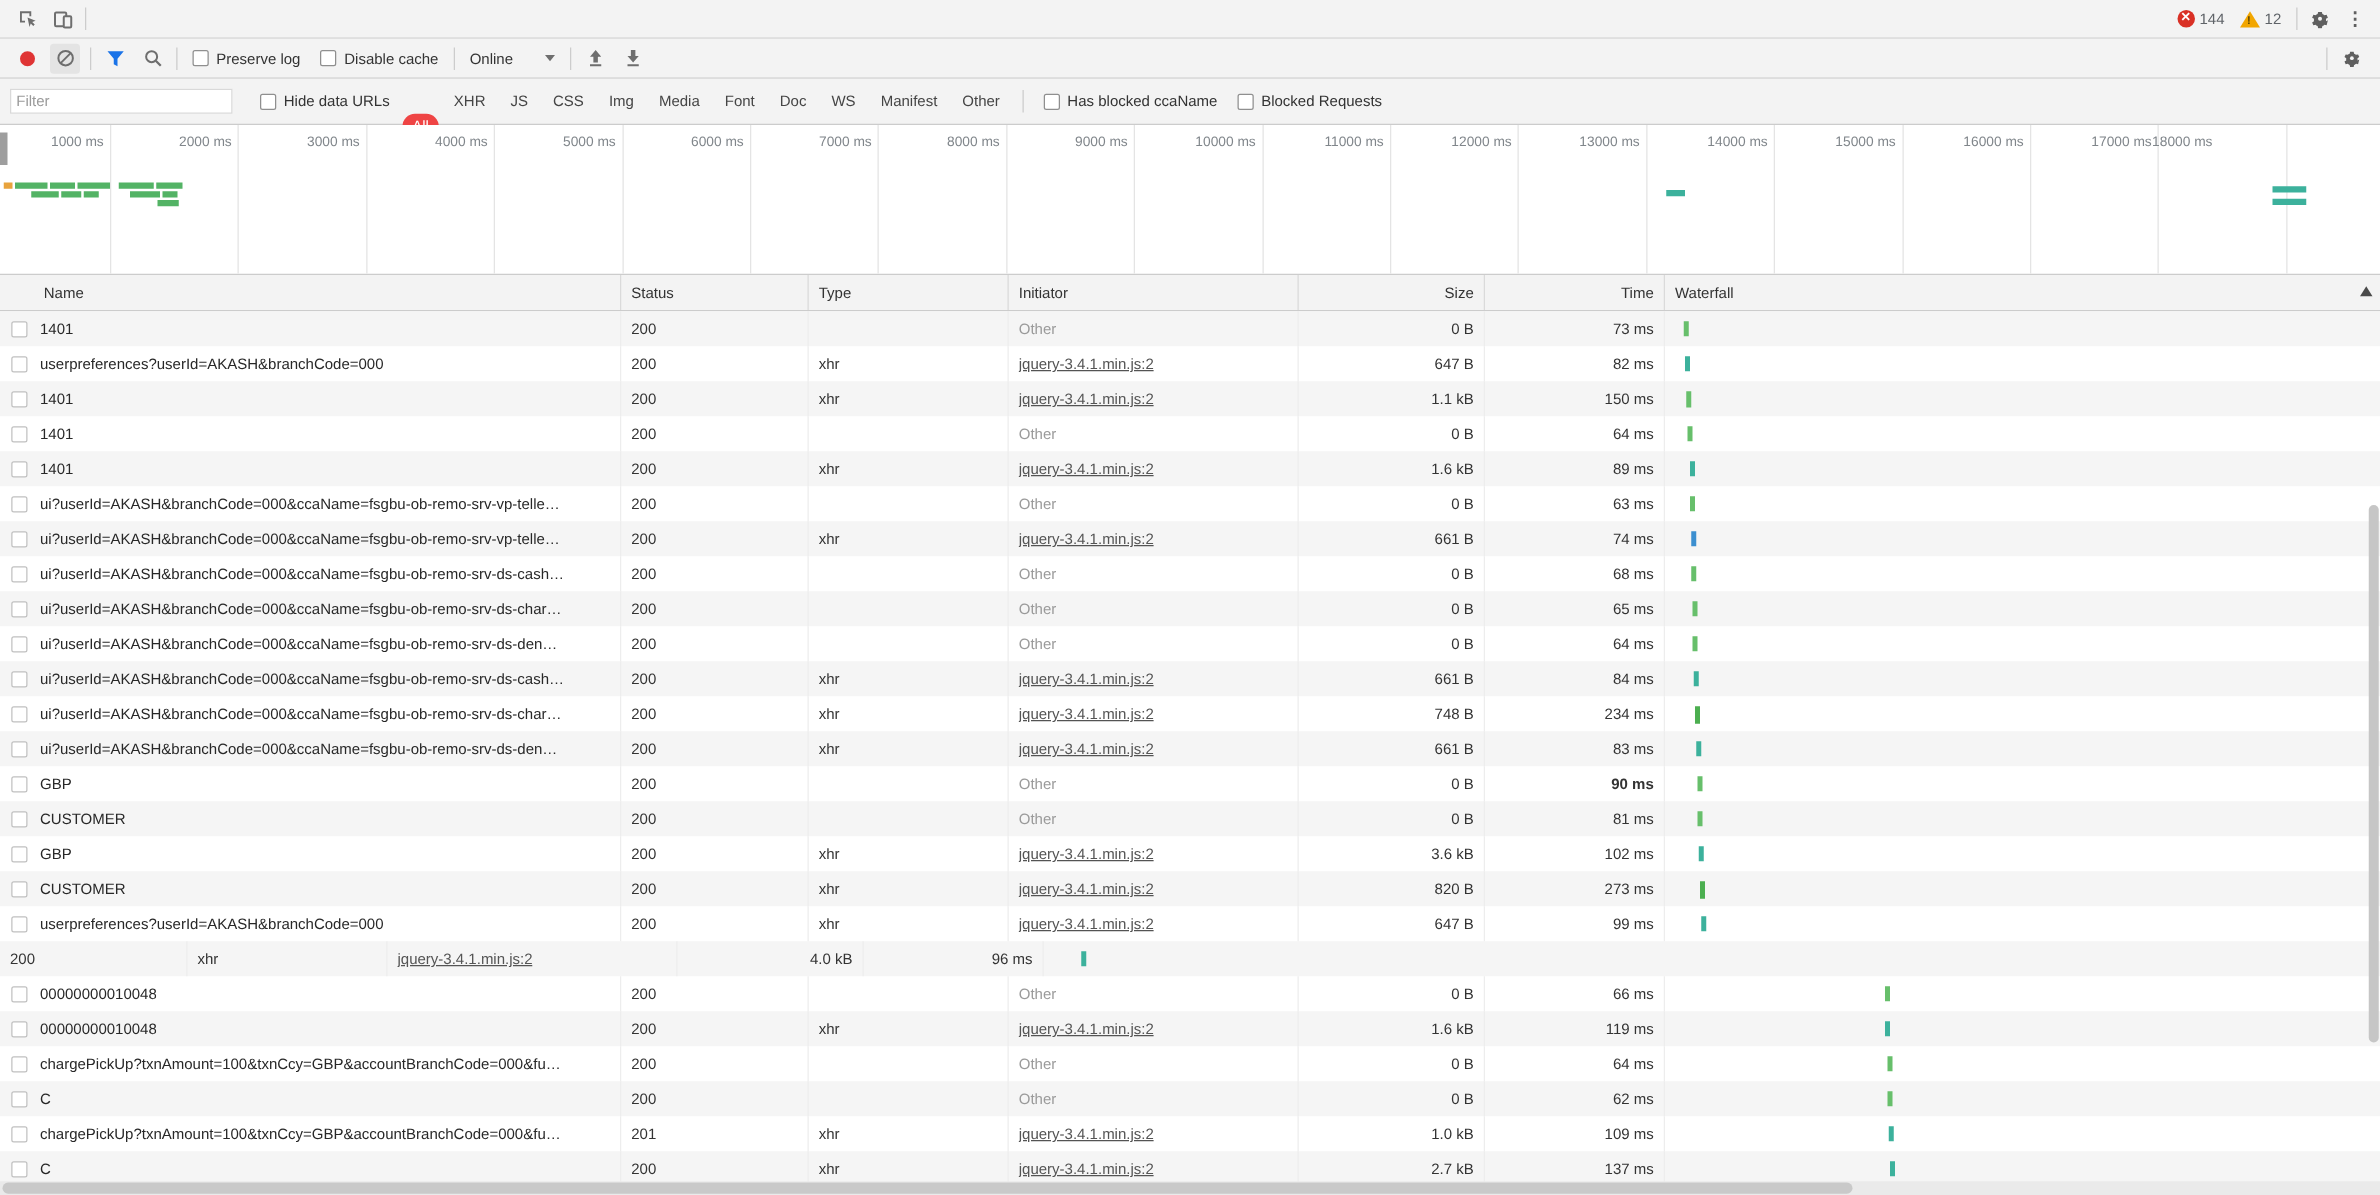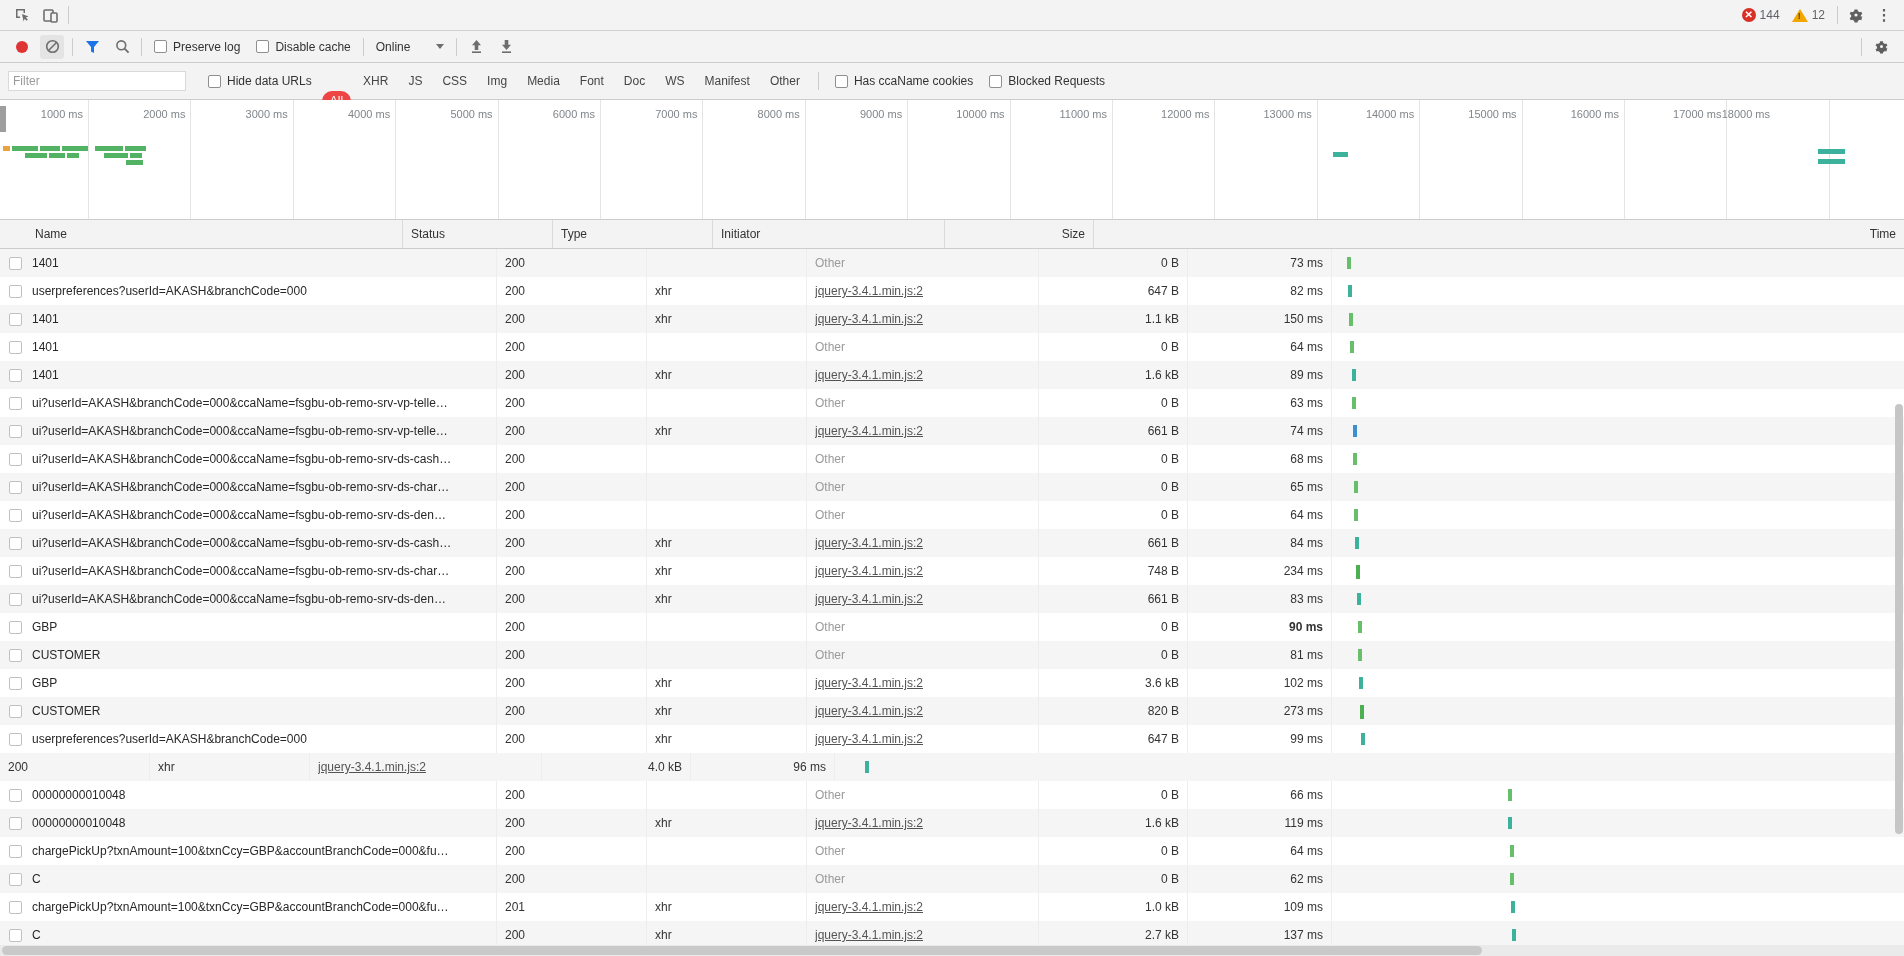--- a/index.html
+++ b/index.html
@@ -188,21 +188,21 @@
       <span class="pill">Media</span>
       <span class="pill">Font</span>
       <span class="pill">Doc</span>
       <span class="pill">WS</span>
       <span class="pill">Manifest</span>
       <span class="pill">Other</span>
     </div>
   <span class="fb-divider"></span>
   <span class="chk-item">
     <span class="chk"></span>
-    <span>Has ccaName cookies</span>
+    <span>Has blocked ccaName</span>
   </span>
   <span class="chk-item">
     <span class="chk"></span>
     <span>Blocked Requests</span>
   </span>
 </div>
 
 <div class="overview" id="overview">
   <div class="ov-handle"></div>
 <div class="ov-grid" style="left: 88px;"></div>
@@ -252,37 +252,41 @@
     <div class="ov-bar" style="left: 125px; top: 46px; width: 21px; height: 5px; background: rgb(83, 179, 101);"></div>
     <div class="ov-bar" style="left: 104px; top: 53px; width: 24px; height: 5px; background: rgb(83, 179, 101);"></div>
     <div class="ov-bar" style="left: 130px; top: 53px; width: 12px; height: 5px; background: rgb(83, 179, 101);"></div>
     <div class="ov-bar" style="left: 126px; top: 60px; width: 17px; height: 5px; background: rgb(83, 179, 101);"></div>
     <div class="ov-bar" style="left: 1333px; top: 52px; width: 15px; height: 5px; background: rgb(60, 177, 156);"></div>
     <div class="ov-bar" style="left: 1818px; top: 49px; width: 27px; height: 5px; background: rgb(60, 177, 156);"></div>
     <div class="ov-bar" style="left: 1818px; top: 59px; width: 27px; height: 5px; background: rgb(60, 177, 156);"></div>
   </div>
 
 <div class="grid-header" id="grid-header">
-    <div class="hcol" style="width: 403px; padding-left: 35px;">
+    <div class="hcol" style="width: 497px; padding-left: 35px;">
       <span>Name</span>
     </div>
     <div class="hcol" style="width: 150px;">
       <span>Status</span>
     </div>
     <div class="hcol" style="width: 160px;">
       <span>Type</span>
     </div>
     <div class="hcol" style="width: 232px;">
       <span>Initiator</span>
     </div>
     <div class="hcol" style="width: 149px; justify-content: flex-end;">
       <span>Size</span>
     </div>
     <div class="hcol" style="width: 144px; justify-content: flex-end;">
       <span>Time</span>
+    </div>
+    <div class="hcol">
+      <span>Waterfall</span>
+      <span class="sort-arrow"></span>
     </div>
   </div>
 <div class="rows" id="rows">
     <div class="rrow odd">
       <div class="cell" style="width: 497px;">
         <span class="req-icon"></span>
         <span class="name-text">1401</span>
       </div>
       <div class="cell" style="width: 150px;">200</div>
       <div class="cell" style="width: 160px;"></div>

